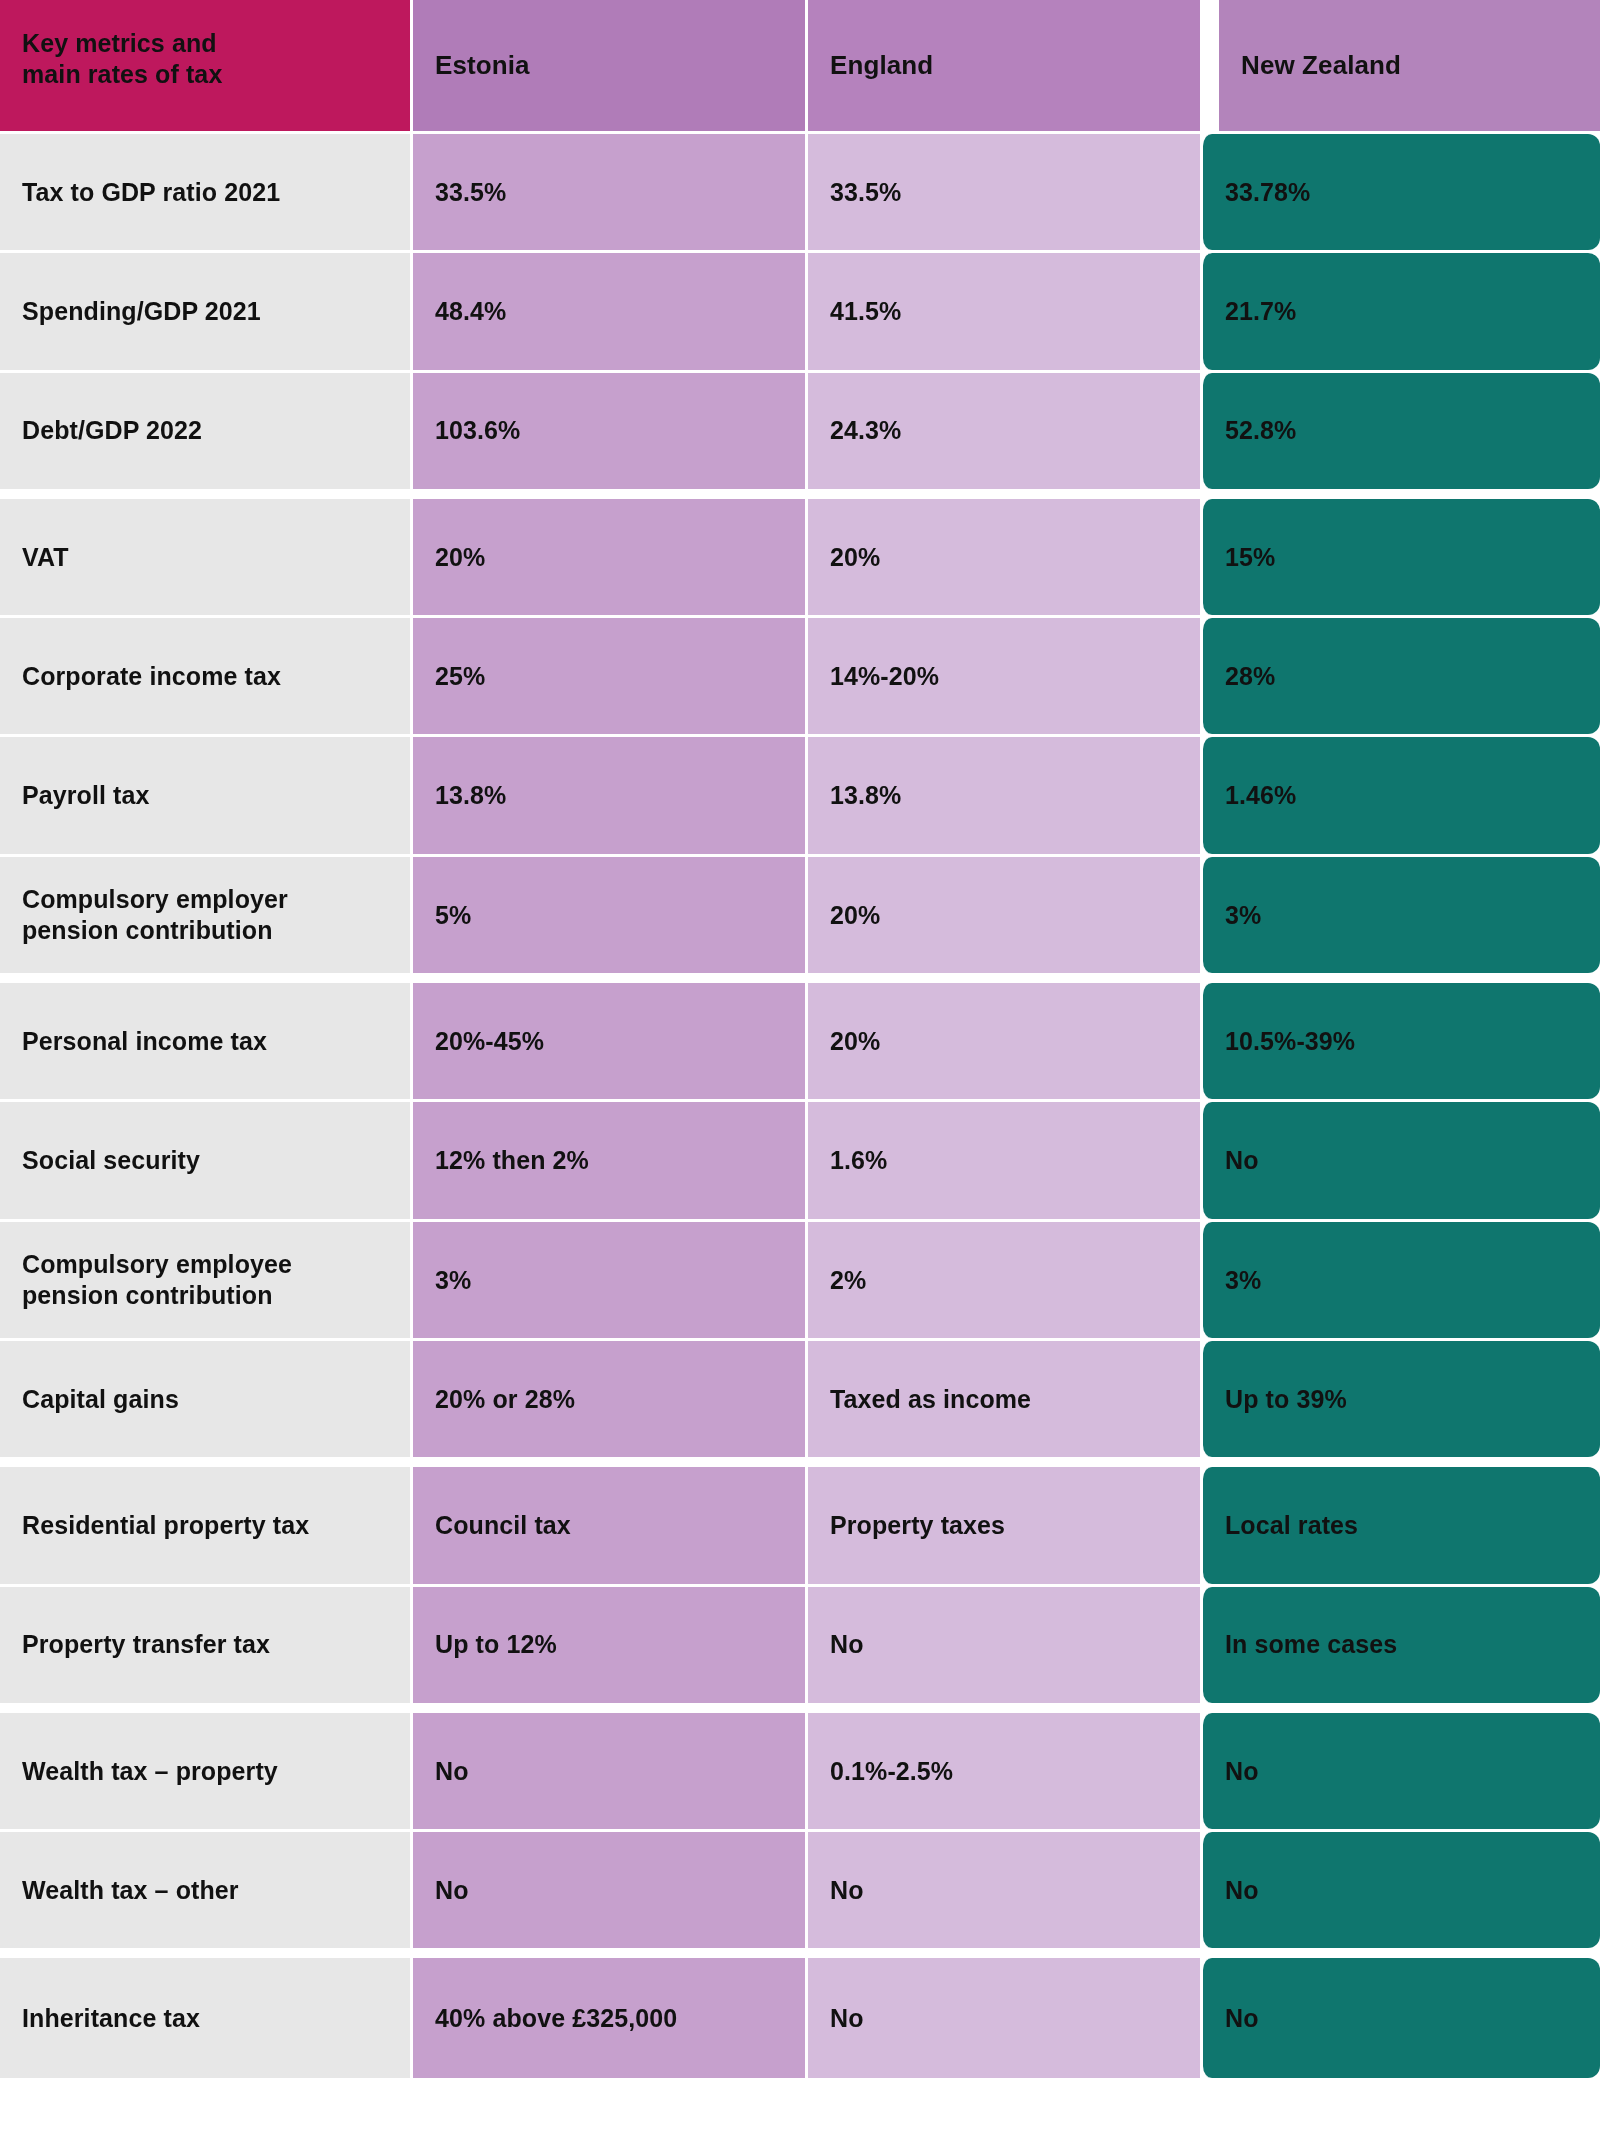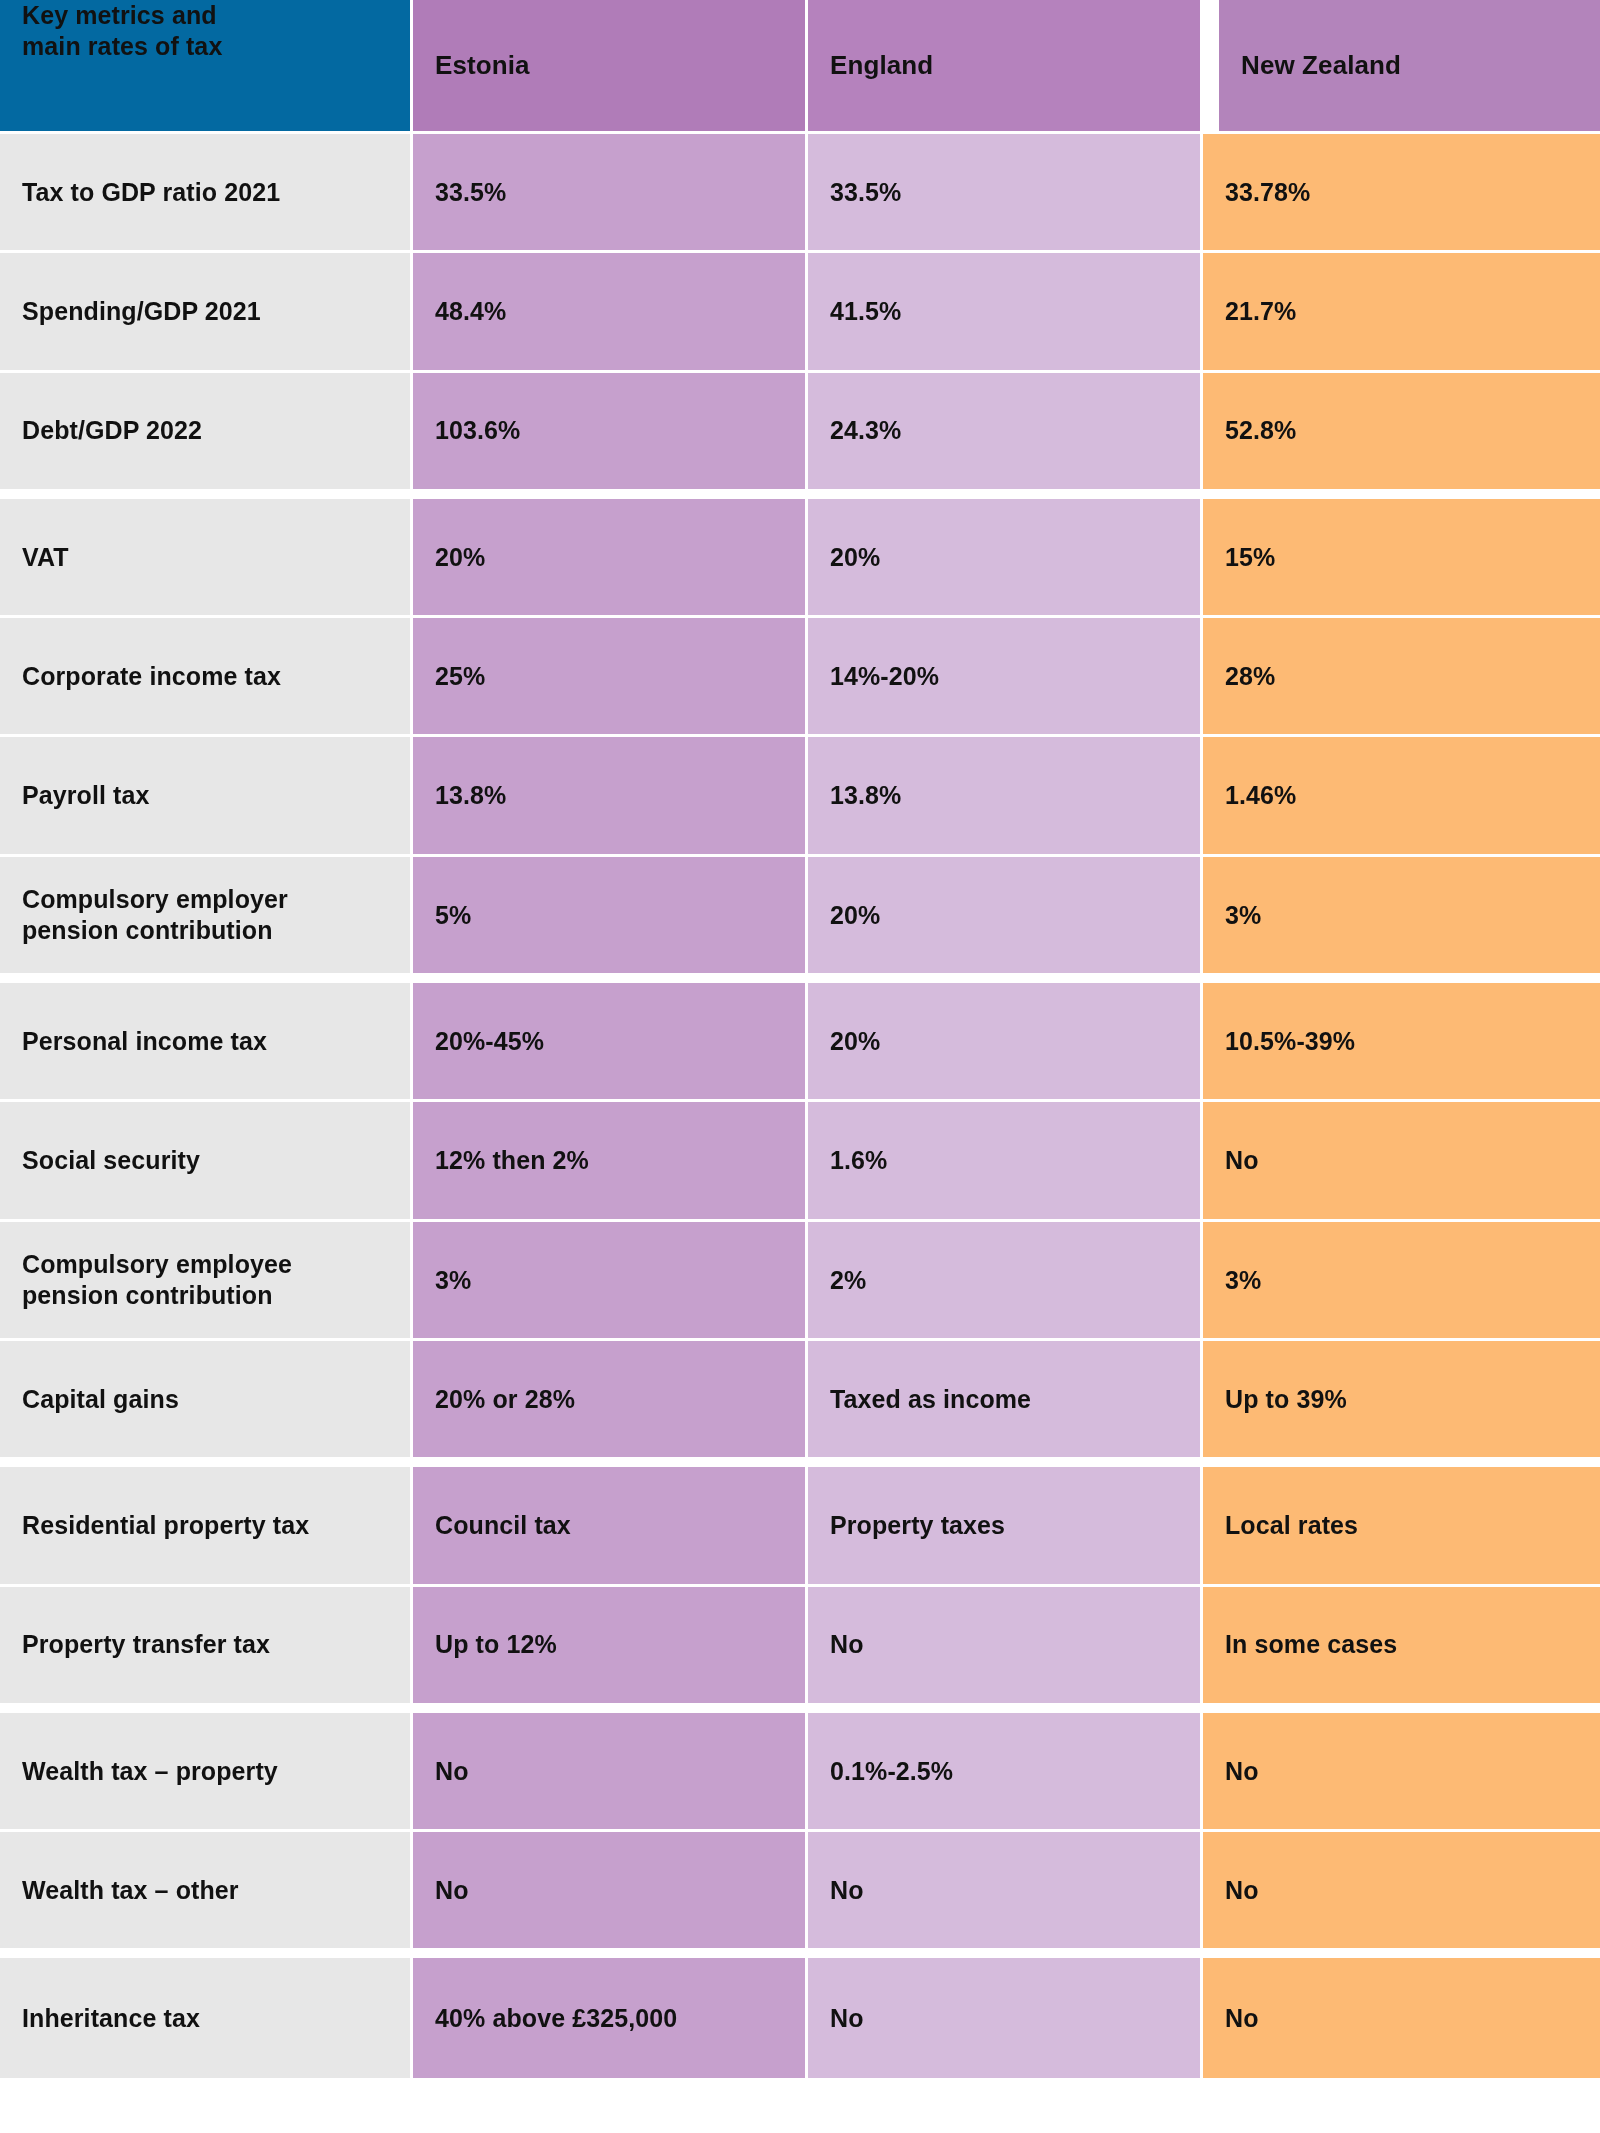--- a/index.html
+++ b/index.html
@@ -56,24 +56,25 @@
   .col-a      { width: 395px; flex: 0 0 395px; }
   .col-b      { width: 395px; flex: 0 0 395px; }
   .col-c      { width: 400px; flex: 0 0 400px; }
 
   
   .col-a, .col-b, .col-c { border-left: 3px solid #ffffff; }
   .col-metric { border-left: none; }
 
   
   .header-row .col-metric {
-    background: #0369a1;
+    background: #be185d;
     font-weight: 700;
     font-size: 25px;
     align-items: flex-start;
+    padding-top: 28px;
     white-space: pre-line;
   }
   .header-row .col-a { background: #b582bd; }
   .header-row .col-b { background: #b07cb8; }
   .header-row .col-c { background: #b384bb; margin-left: 16px; }
   .header-row .col-a,
   .header-row .col-b,
   .header-row .col-c {
     font-weight: 600;
     font-size: 26px;
@@ -81,21 +82,21 @@
   }
 
   
   .body-row .col-metric {
     background: #e7e7e7;
     font-weight: 700;
     white-space: pre-line;
   }
   .body-row .col-a { background: #c6a0cd; }
   .body-row .col-b { background: #d5bbdc; }
-  .body-row .col-c { background: #fdba74; }
+  .body-row .col-c { background: #0f766e; border-radius: 12px; }
   .body-row .col-a,
   .body-row .col-b,
   .body-row .col-c {
     font-weight: 600;
   }
 
   
   .t-row.body-row { border-bottom: 3px solid #ffffff; }
   .t-row.header-row { border-bottom: 3px solid #ffffff; }
   .t-row.body-row:last-child { border-bottom: none; }

